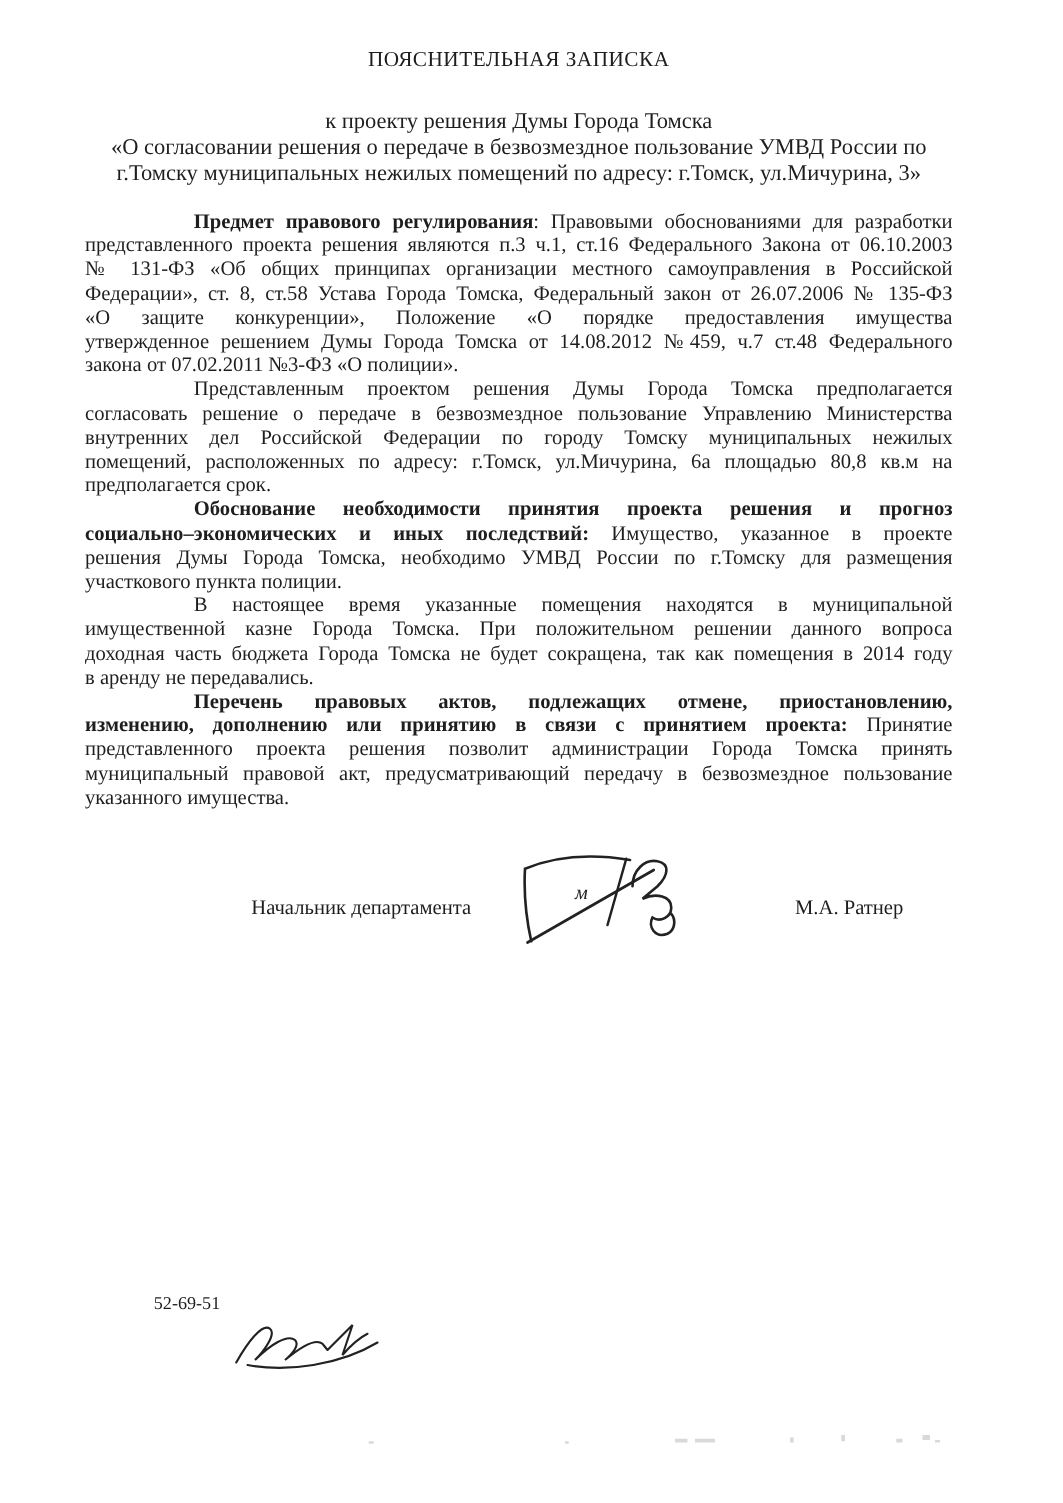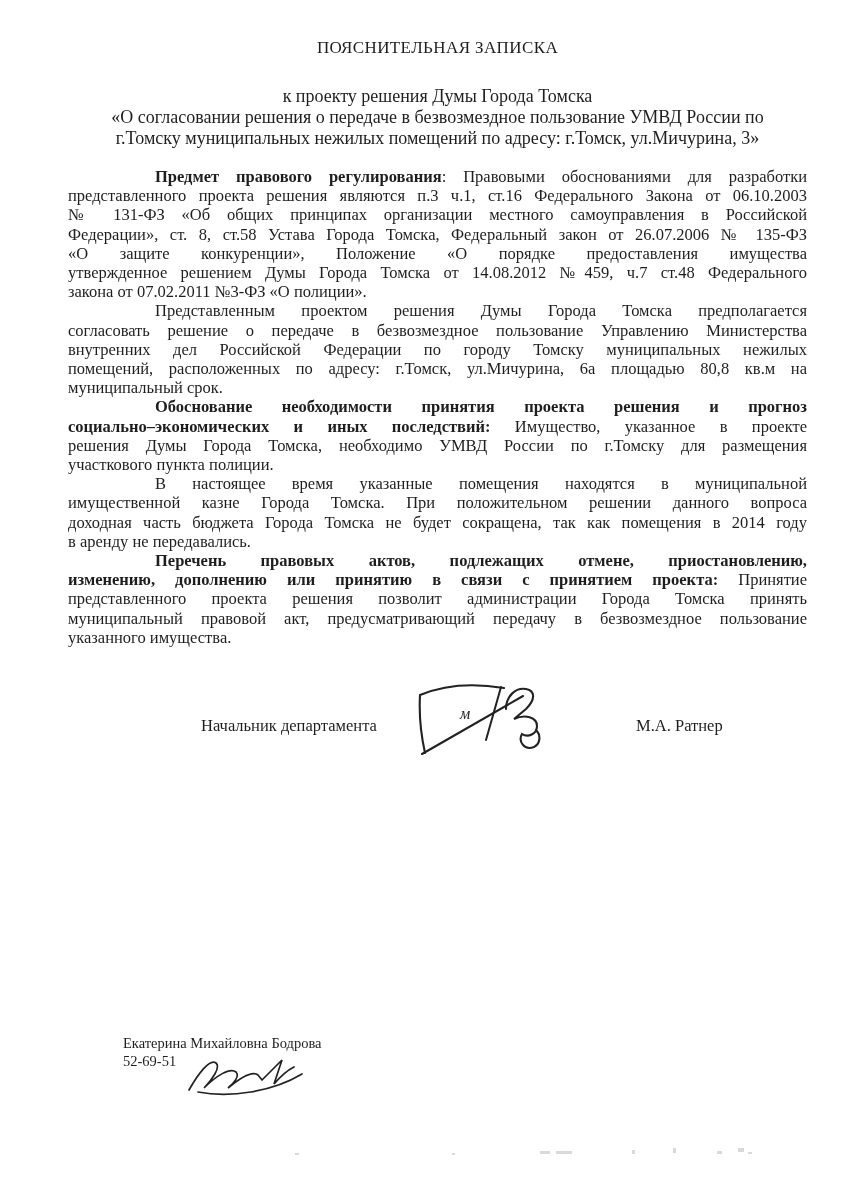--- a/index.html
+++ b/index.html
@@ -4,21 +4,21 @@
 <style>
   html, body { margin: 0; padding: 0; background: #ffffff; }
   .page {
     position: relative;
     width: 850px;
     height: 1202px;
     box-sizing: border-box;
     background: #ffffff;
     color: #1e1e1e;
     font-family: "Liberation Serif", "DejaVu Serif", serif;
-    padding: 38px 43px 0 68px;
+    padding: 38px 88px 0 68px;
     overflow: hidden;
   }
   .doc-title {
     font-size: 17px;
     font-weight: normal;
     text-align: center;
     letter-spacing: 0.4px;
     line-height: 20px;
     margin: 0 0 28px 0;
   }
@@ -72,21 +72,21 @@
         <div class="line"><span>Федерации», ст. 8, ст.58 Устава Города Томска, Федеральный закон от 26.07.2006 № 135-ФЗ</span></div>
         <div class="line"><span>«О защите конкуренции», Положение «О порядке предоставления имущества</span></div>
         <div class="line"><span>утвержденное решением Думы Города Томска от 14.08.2012 №459, ч.7 ст.48 Федерального</span></div>
         <div class="line last"><span>закона от 07.02.2011 №3-ФЗ «О полиции».</span></div>
       </div>
       <div>
         <div class="line first"><span>Представленным проектом решения Думы Города Томска предполагается</span></div>
         <div class="line"><span>согласовать решение о передаче в безвозмездное пользование Управлению Министерства</span></div>
         <div class="line"><span>внутренних дел Российской Федерации по городу Томску муниципальных нежилых</span></div>
         <div class="line"><span>помещений, расположенных по адресу: г.Томск, ул.Мичурина, 6а площадью 80,8 кв.м на</span></div>
-        <div class="line last"><span>муниципальный срок.</span></div>
+        <div class="line last"><span>предполагается срок.</span></div>
       </div>
       <div>
         <div class="line first"><b>Обоснование необходимости принятия проекта решения и прогноз</b></div>
         <div class="line"><b>социально–экономических и иных последствий:</b><span> Имущество, указанное в проекте</span></div>
         <div class="line"><span>решения Думы Города Томска, необходимо УМВД России по г.Томску для размещения</span></div>
         <div class="line last"><span>участкового пункта полиции.</span></div>
       </div>
       <div>
         <div class="line first"><span>В настоящее время указанные помещения находятся в муниципальной</span></div>
         <div class="line"><span>имущественной казне Города Томска. При положительном решении данного вопроса</span></div>
@@ -108,21 +108,20 @@
       <path d="M21,70 C17,52 15,30 16,12 C40,2 70,0 100,5" stroke="#222" stroke-width="2.1" stroke-linecap="round"></path>
       <path d="M18,71 L119,13" stroke="#222" stroke-width="2.1" stroke-linecap="round"></path>
       <path d="M97,4 L82,57" stroke="#222" stroke-width="2" stroke-linecap="round"></path>
       <text x="56" y="36" font-family="Liberation Serif, serif" font-style="italic" font-size="16" fill="#222">м</text>
       <path d="M102,26 C102,13 112,4 122,6 C132,8 131,17 122,26 L110,36 C121,31 133,34 133,43 C133,51 124,55 118,51 C114,58 120,68 130,64 C136,61 137,53 133,48" stroke="#222" stroke-width="2.1" stroke-linecap="round"></path>
     </svg>
     <span class="sig-name">М.А. Ратнер</span>
   </div>
 
   <div class="footer">
-    <div class="footer-name">Екатерина Михайловна Бодрова</div>
     <div class="footer-phone">52-69-51</div>
     <svg class="footer-sig" width="130" height="46" viewBox="0 0 130 46" fill="none">
       <path d="M3,40 C12,24 24,8 30,13 C35,17 26,30 18,38 C30,26 44,17 50,22 C54,26 48,33 42,38 C54,28 66,20 72,25 L76,30 C84,22 92,14 96,10 L88,34 C94,27 102,20 108,17" stroke="#222" stroke-width="1.7" stroke-linecap="round"></path>
       <path d="M12,42 C44,48 86,42 116,24" stroke="#222" stroke-width="1.7" stroke-linecap="round"></path>
     </svg>
   </div>
 
   <div class="artifacts">
     <span style="left:295px;top:1153px;width:4px;height:2px;"></span>
     <span style="left:452px;top:1153px;width:3px;height:2px;"></span>

